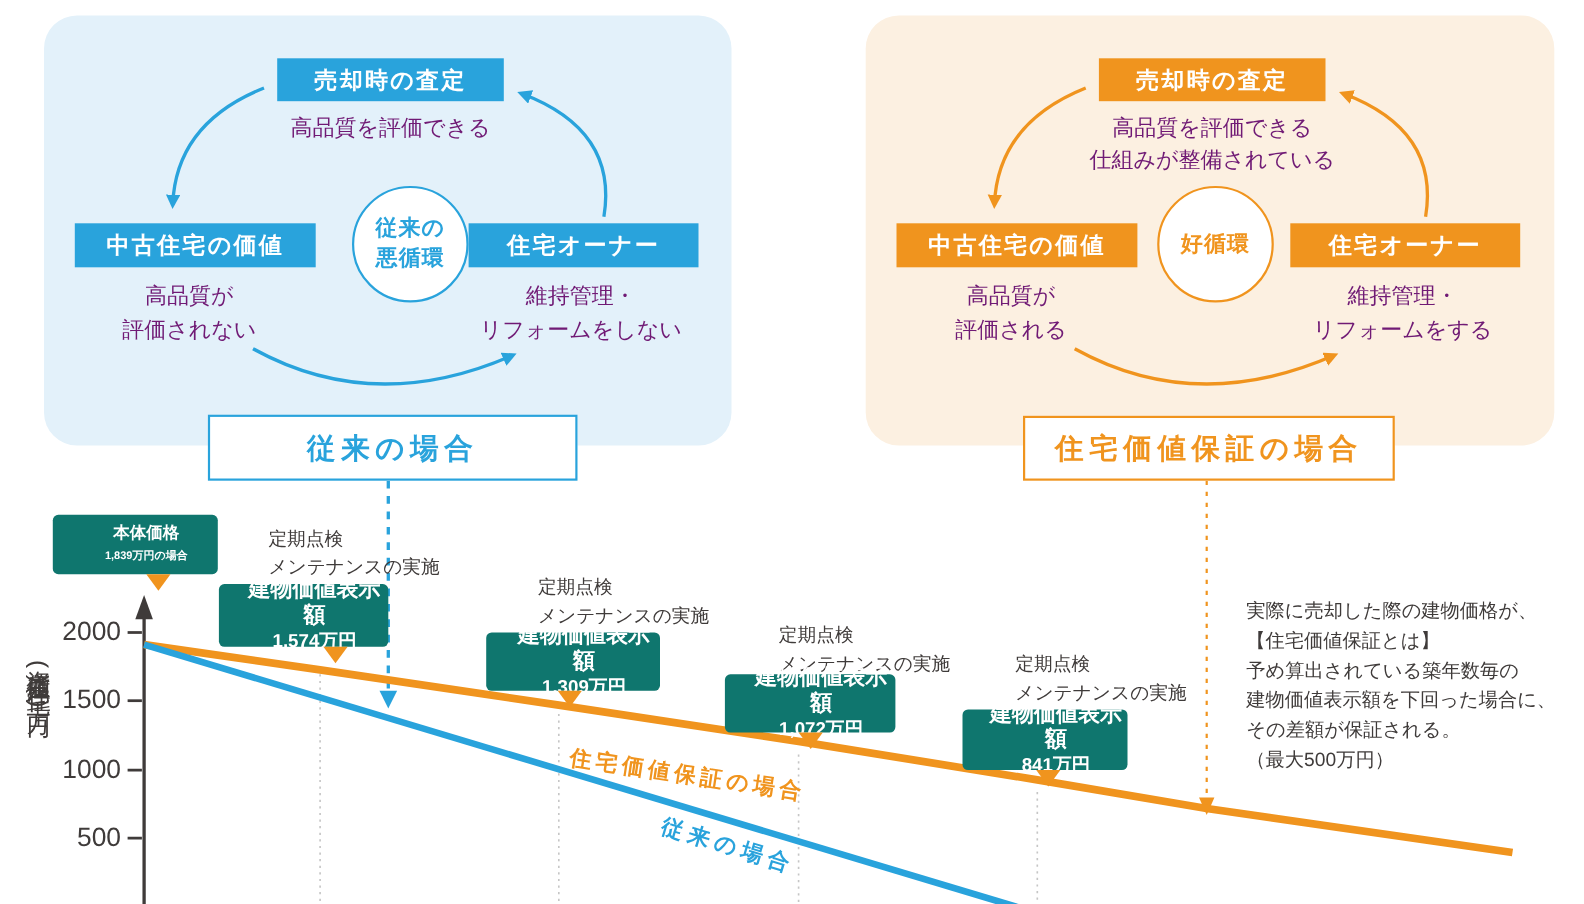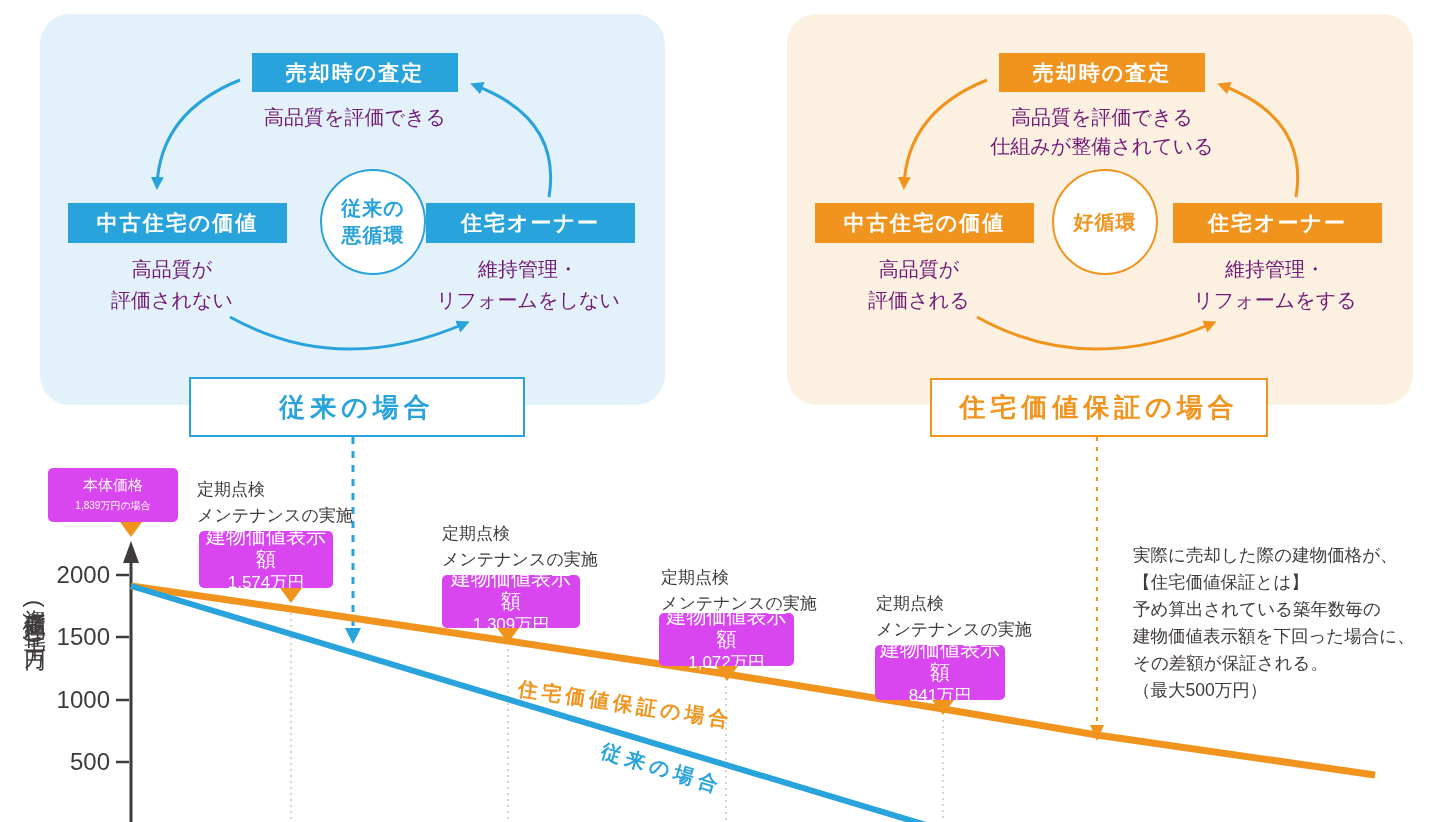--- a/index.html
+++ b/index.html
@@ -42,26 +42,26 @@
        font-weight:700;font-size:26px;letter-spacing:5px;}
   .case-box.blue{left:189px;top:377px;width:332px;height:56px;border:2.5px solid #29a3dc;color:#29a3dc;}
   .case-box.orange{left:930px;top:378px;width:334px;height:55px;border:2.5px solid #f0941e;color:#f0941e;}
 
   
   .ylabel{position:absolute;left:20px;top:592px;height:220px;writing-mode:vertical-rl;
        font-size:22px;letter-spacing:2px;color:#3f3b3a;}
   .ytick{position:absolute;left:50px;width:60px;text-align:right;font-size:24px;color:#3f3b3a;}
   #ytick0{top:561px;} #ytick1{top:623px;} #ytick2{top:686px;} #ytick3{top:748px;}
 
-  .maint{position:absolute;font-size:17px;line-height:26px;color:#3f3b3a;}
+  .maint{position:absolute;font-size:17px;line-height:26px;color:#3f3b3a;margin-left:47px;}
   #maint0{left:197px;top:477px;} #maint1{left:442px;top:521px;}
   #maint2{left:661px;top:565px;} #maint3{left:876px;top:591px;}
 
-  .callout{position:absolute;background:#d946ef;color:#fff;border-radius:5px;text-align:center;
-       font-weight:400;display:flex;flex-direction:column;justify-content:center;}
+  .callout{position:absolute;background:#0f766e;color:#fff;border-radius:5px;text-align:center;
+       font-weight:700;display:flex;flex-direction:column;justify-content:center;padding-left:20px;}
   .callout::after{content:"";position:absolute;top:100%;left:var(--tip-left,50%);margin-left:-11px;
        border:11px solid transparent;border-top:15px solid #f0941e;border-bottom:0;}
   .callout .t{font-size:20px;line-height:23px;}
   .callout .v{font-size:17px;line-height:23px;}
   #callout-base{left:48px;top:468px;width:130px;height:54px;--tip-left:64%;font-size:15px;}
   #callout-base .t{font-size:15px;line-height:21px;}
   #callout-base .v{font-size:10px;line-height:21px;}
   #callout-0{left:199px;top:531px;width:134px;height:57px;--tip-left:69%;}
   #callout-1{left:442px;top:575px;width:138px;height:53px;--tip-left:48%;}
   #callout-2{left:659px;top:613px;width:135px;height:53px;--tip-left:50%;}

